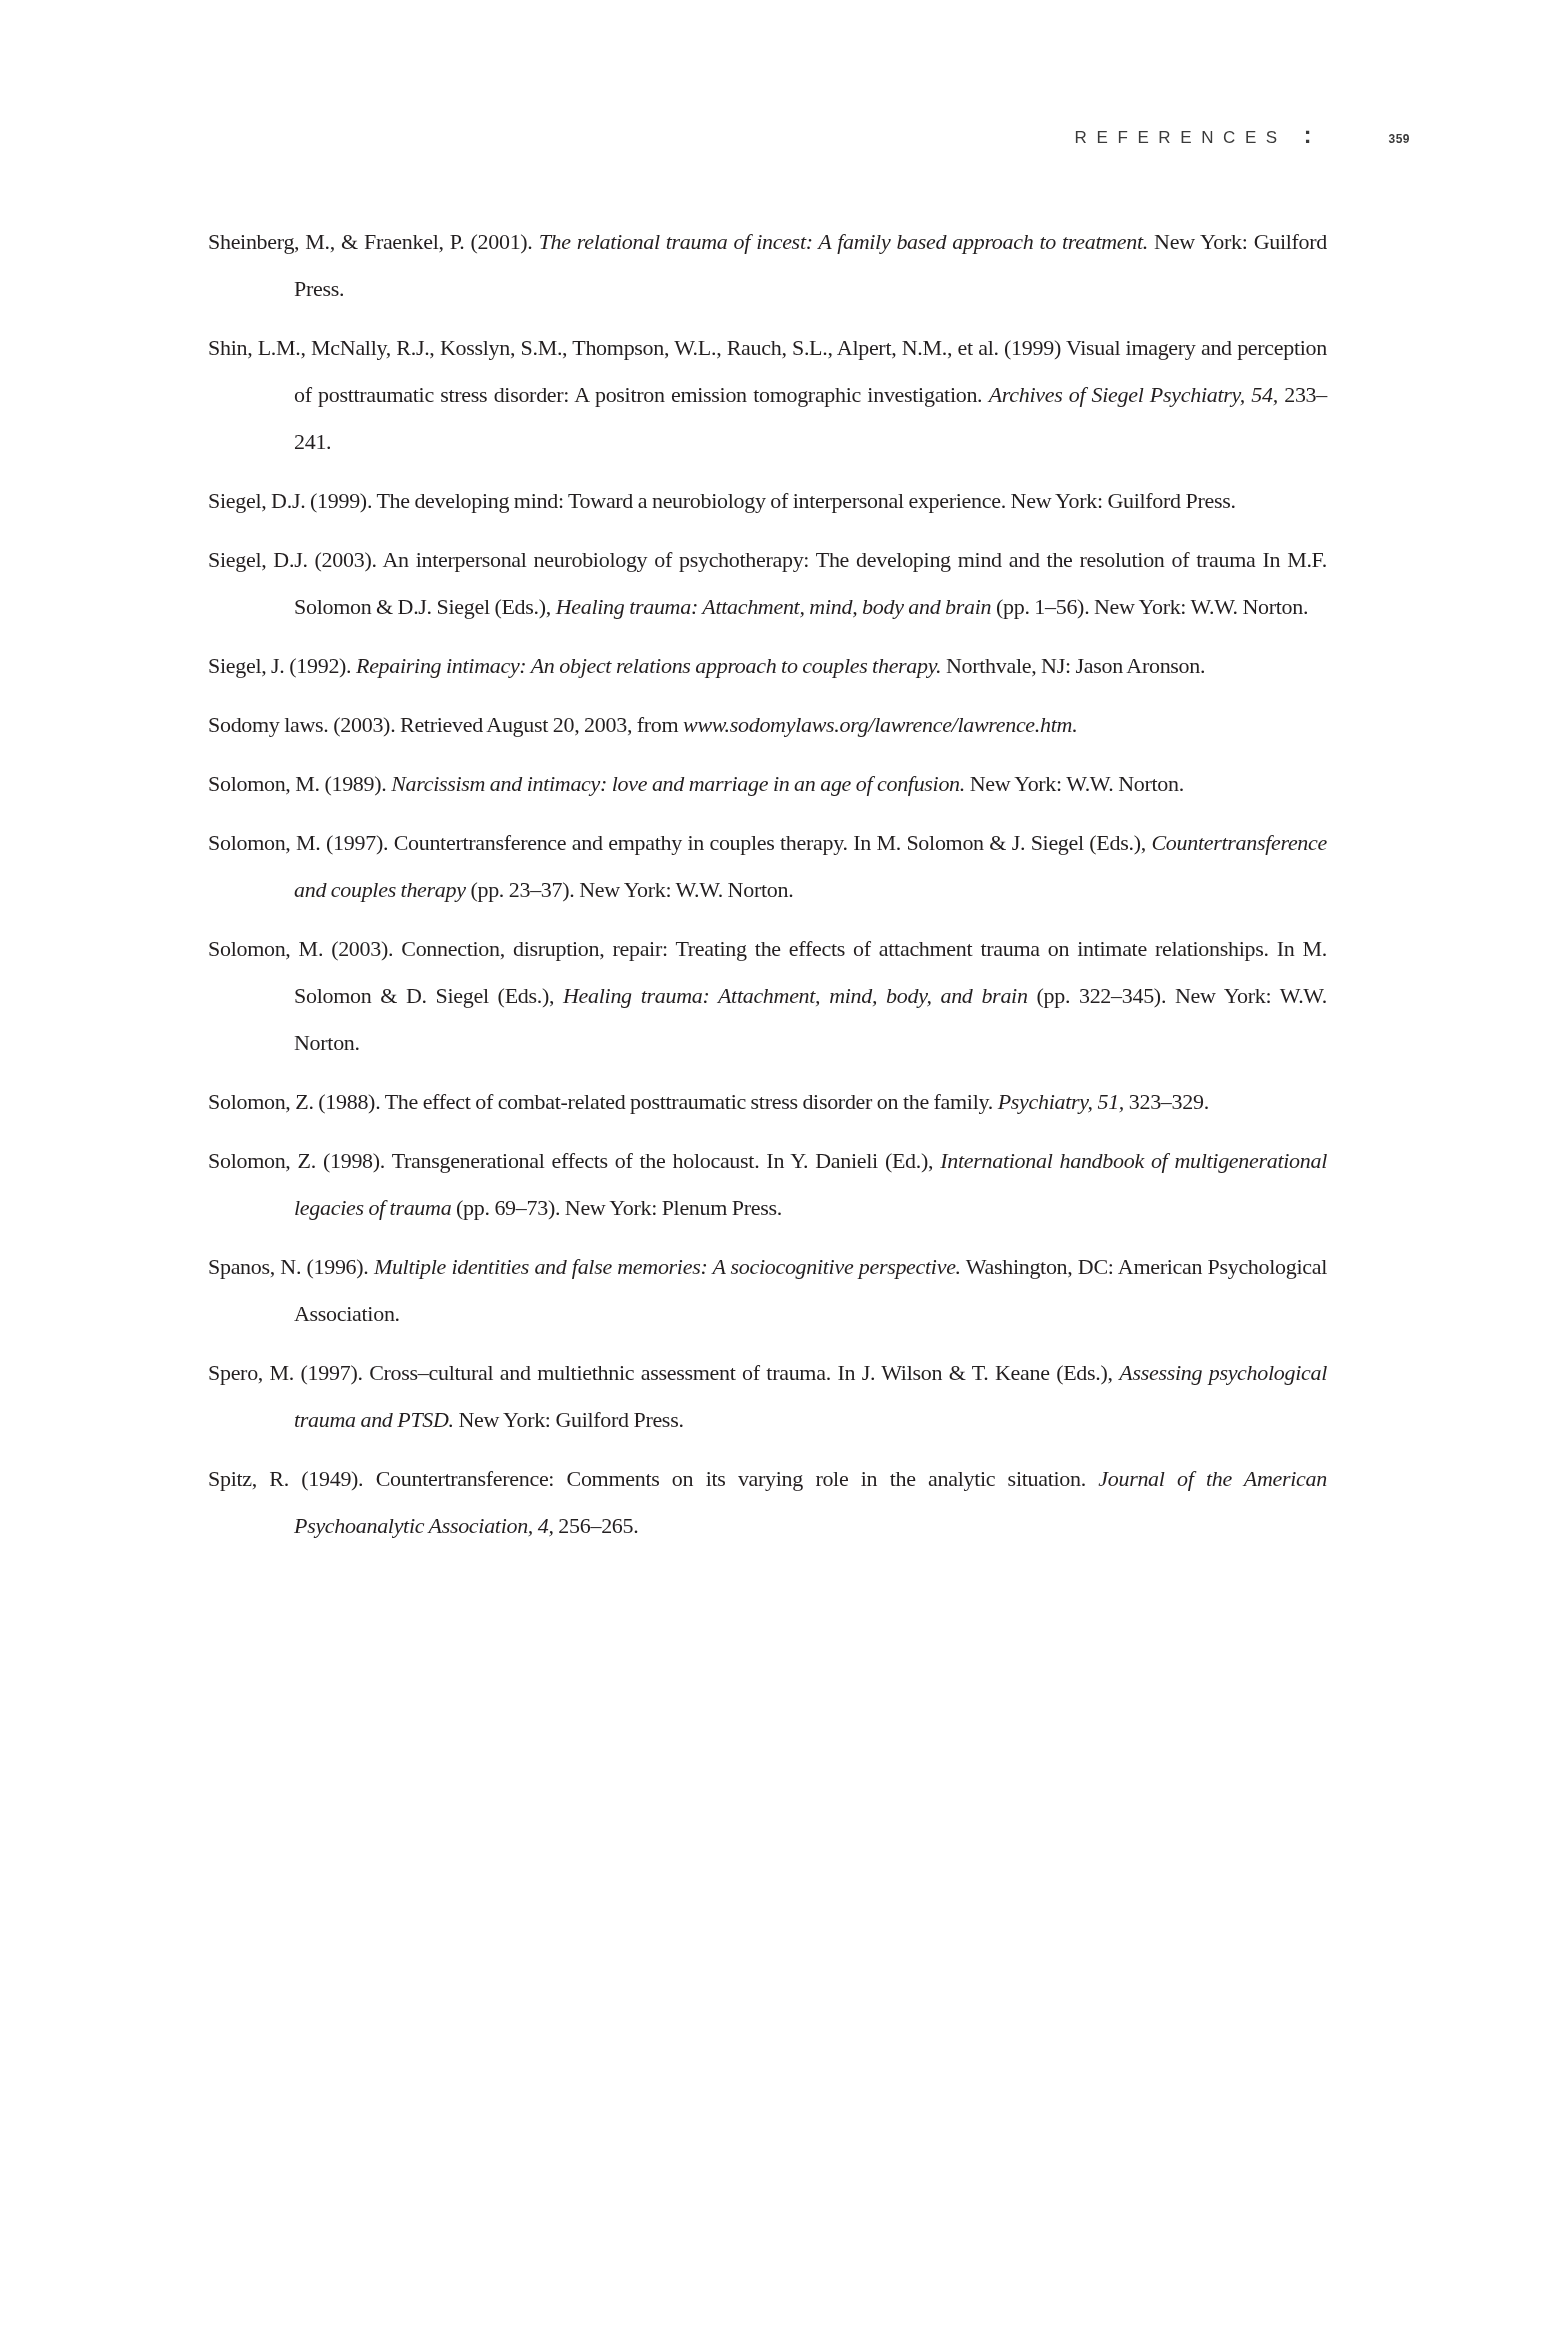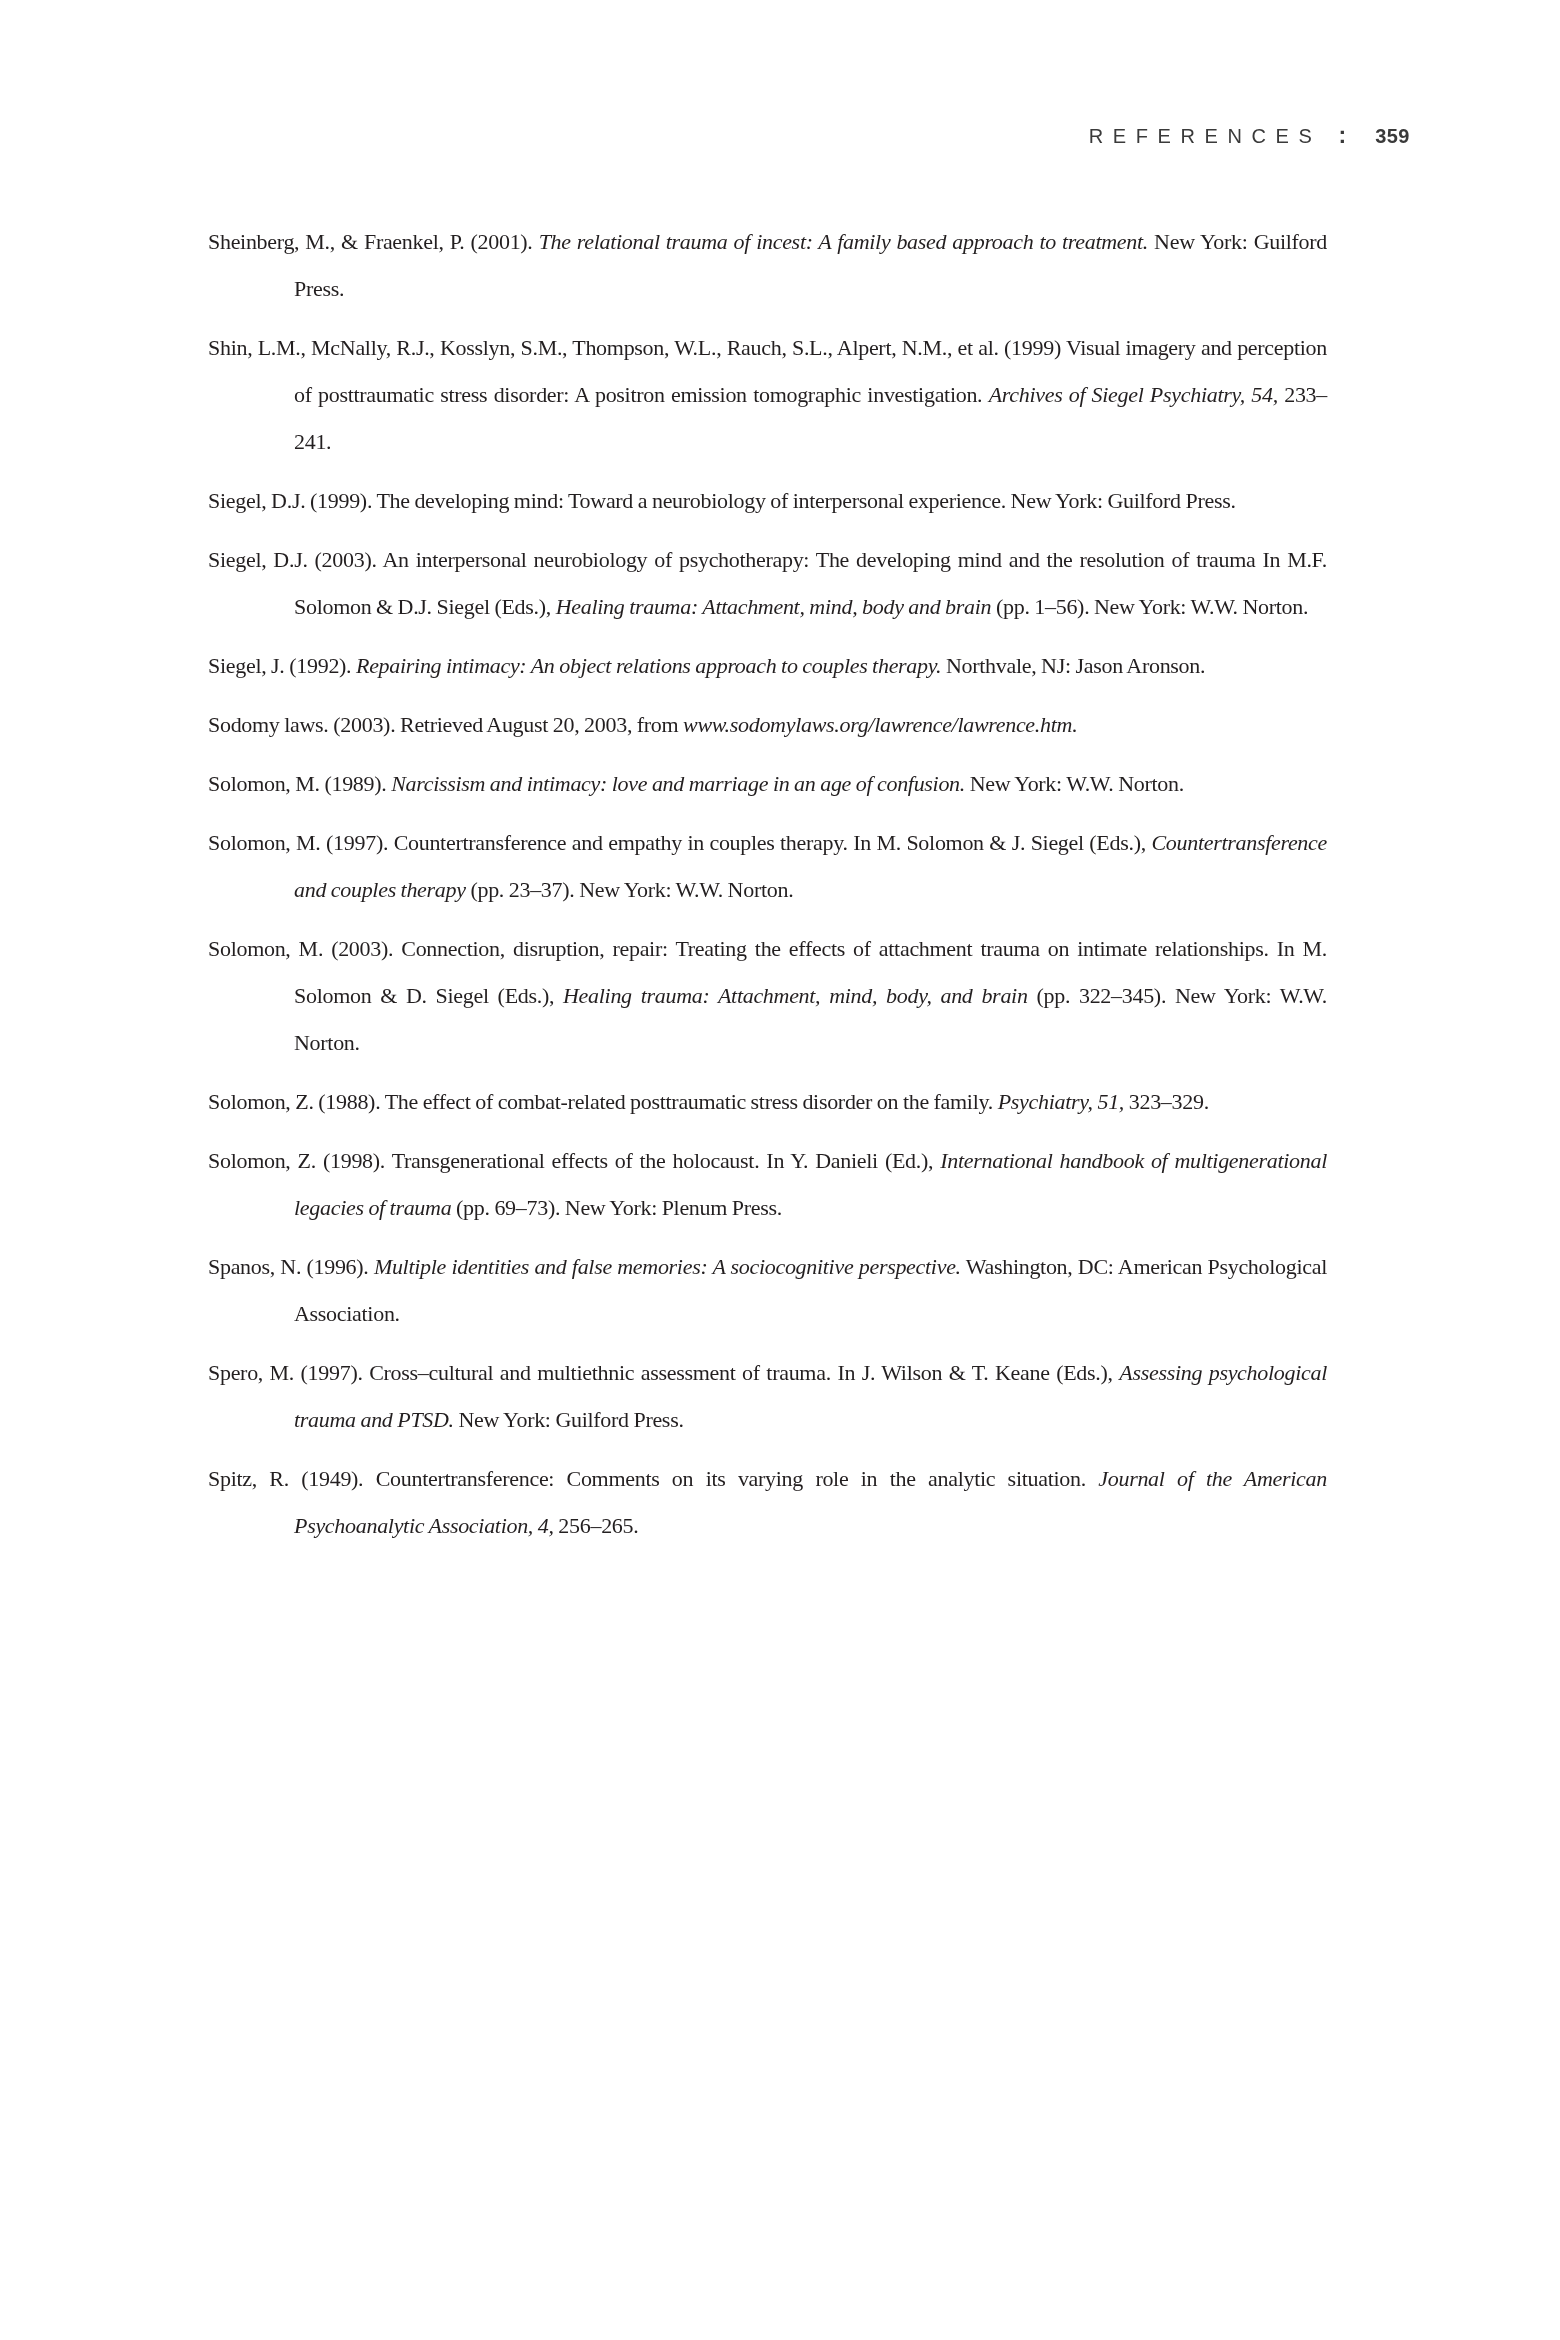--- a/index.html
+++ b/index.html
@@ -18,33 +18,34 @@
     .running-head {
       position: absolute;
       top: 122px;
       right: 151px;
       display: flex;
       align-items: baseline;
       font-family: "Liberation Sans", "DejaVu Sans", sans-serif;
       color: #3a3a3a;
     }
     .running-head .section {
-      font-size: 20px;
+      font-size: 17px;
       letter-spacing: 9.6px;
       font-weight: normal;
     }
     .running-head .sep {
       font-size: 23px;
       margin: 0 29px 0 17px;
       font-weight: bold;
     }
     .running-head .page-num {
-      font-size: 20px;
+      font-size: 12px;
       font-weight: bold;
       letter-spacing: 0.5px;
+      margin-left: 48px;
     }
     .refs {
       position: absolute;
       top: 206px;
       left: 196px;
       width: 1143px;
     }
     .ref {
       font-size: 22px;
       line-height: 47px;

